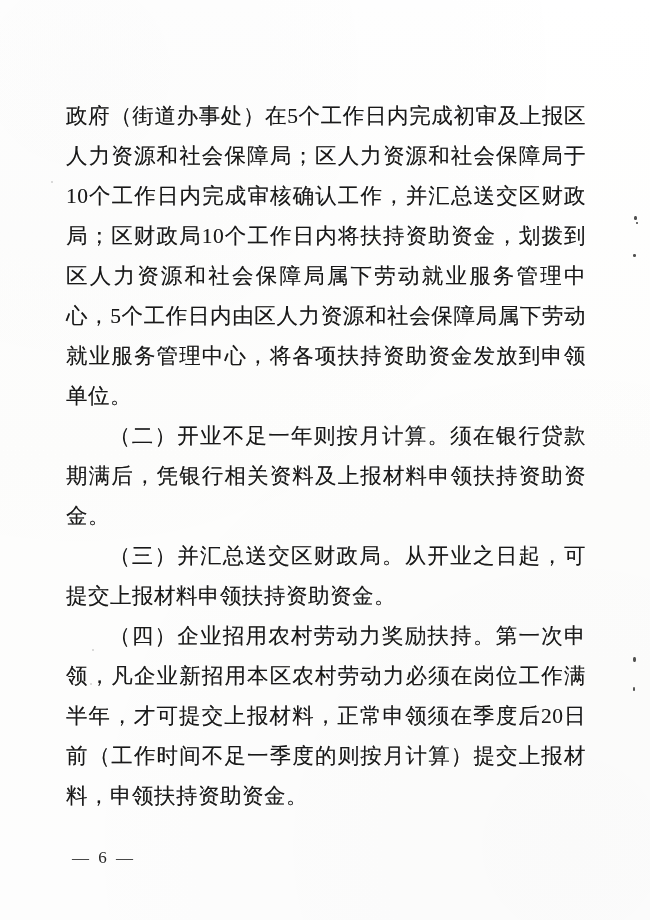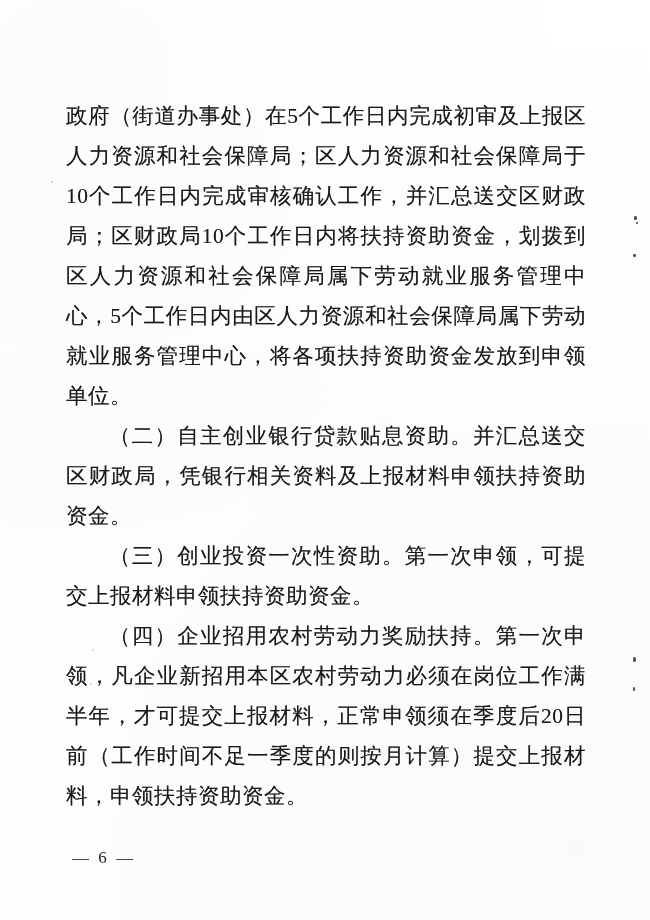--- a/index.html
+++ b/index.html
@@ -81,23 +81,23 @@
 </head>
 <body>
 
 <div id="page">
 
   <div id="body-text">
 
     <p class="para noindent">政府（街道办事处）在5个工作日内完成初审及上报区人力资源和社会保障局；区人力资源和社会保障局于10个工作日内完成审核确认工作，并汇总送交区财政局；区财政局10个工作日内将扶持资助资金，划拨到区人力资源和社会保障局属下劳动就业服务管理中心，5个工作日内由区人力资源和社会保障局属下劳动就业服务管理中心，将各项扶持资助资金发放到申领单位。</p>
 
 
-    <p class="para indent">（二）自主创业银行贷款贴息资助。并汇总送交区财政局，凭银行相关资料及上报材料申领扶持资助资金。</p>
+    <p class="para indent">（二）开业不足一年则按月计算。须在银行贷款期满后，凭银行相关资料及上报材料申领扶持资助资金。</p>
 
-    <p class="para indent">（三）创业投资一次性资助。第一次申领，可提交上报材料申领扶持资助资金。</p>
+    <p class="para indent">（三）并汇总送交区财政局。从开业之日起，可提交上报材料申领扶持资助资金。</p>
 
     <p class="para indent">（四）企业招用农村劳动力奖励扶持。第一次申领，凡企业新招用本区农村劳动力必须在岗位工作满半年，才可提交上报材料，正常申领须在季度后20日前（工作时间不足一季度的则按月计算）提交上报材料，申领扶持资助资金。</p>
 
   </div>
 
   <div id="page-footer">— 6 —</div>
 
   <div id="speck-layer">
       <div class="speck faint" style="left: 51px; top: 181px; width: 2px; height: 2px;"></div>
       <div class="speck" style="left: 634px; top: 216px; width: 3px; height: 4px;"></div>

